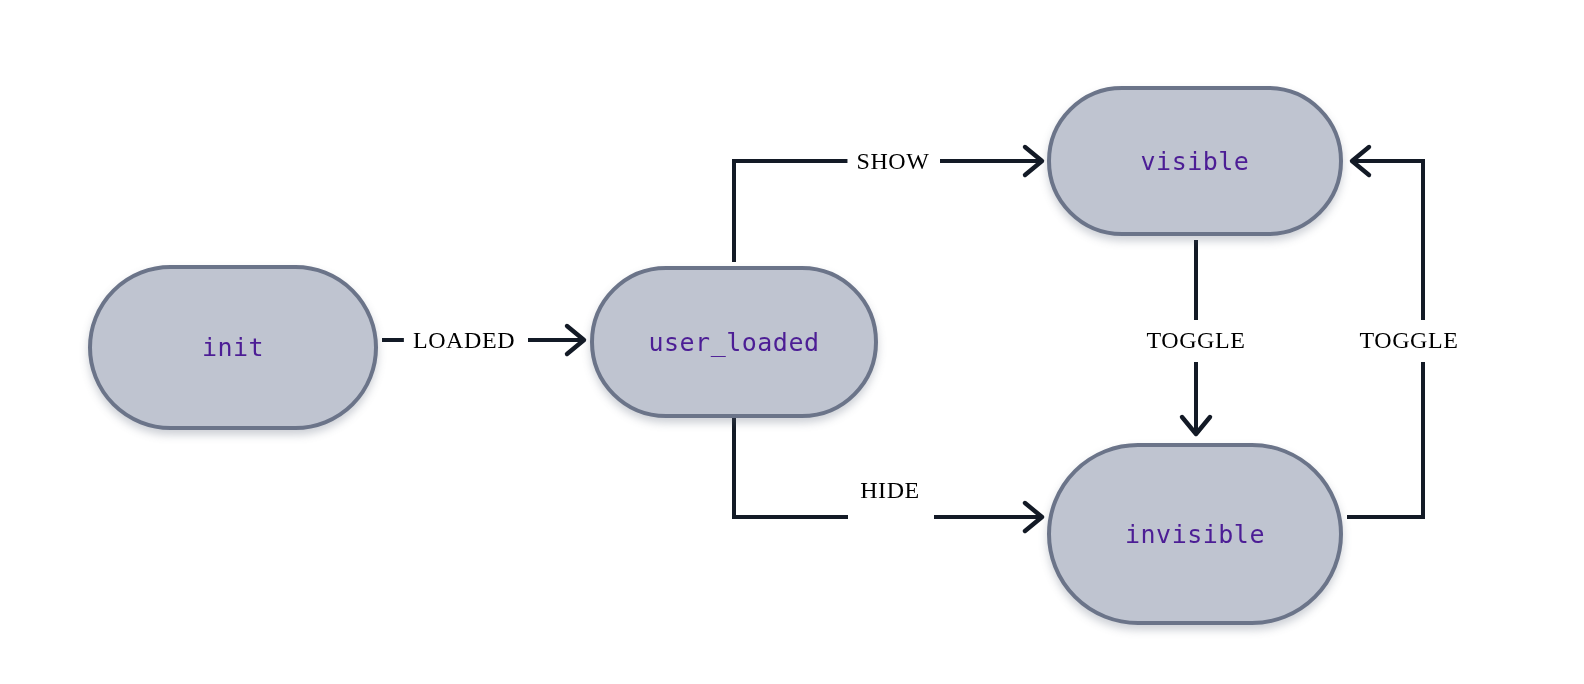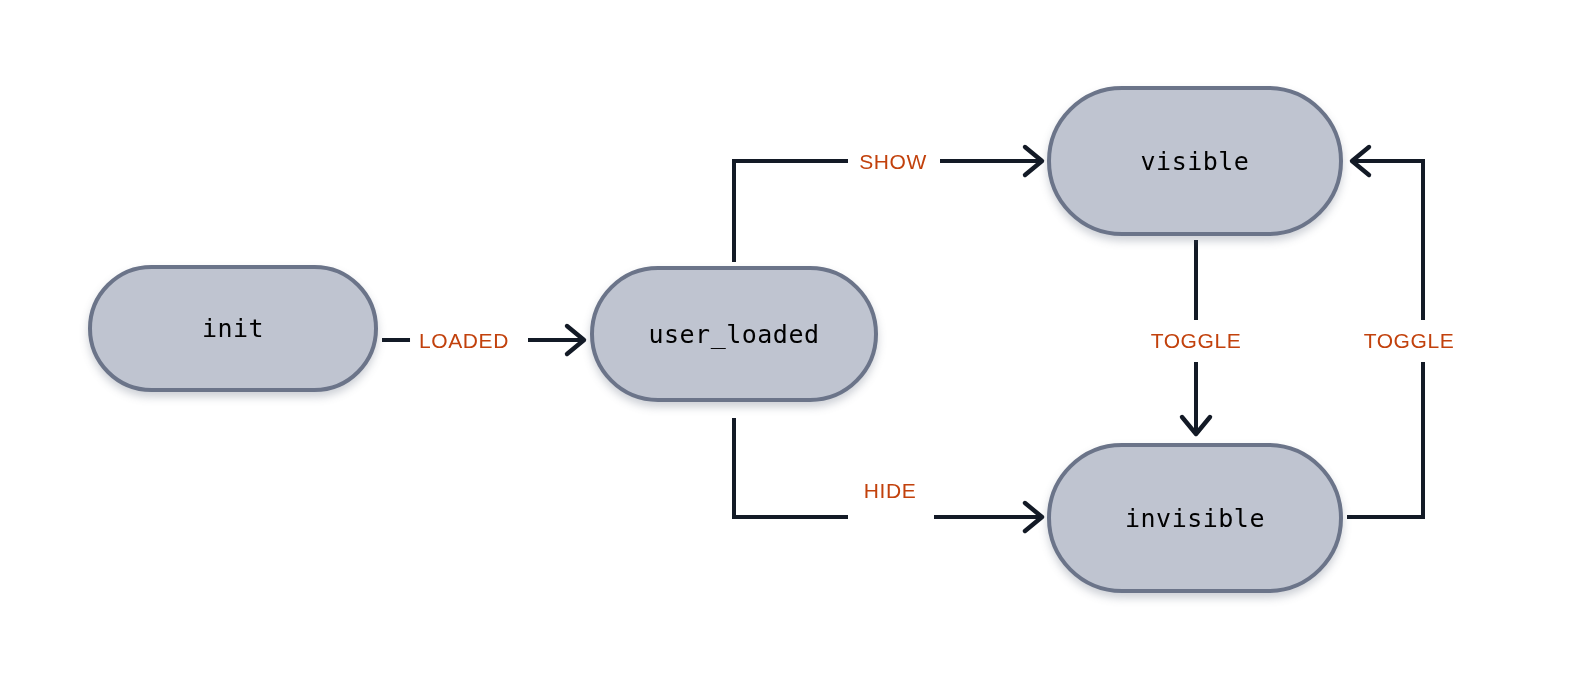--- a/index.html
+++ b/index.html
@@ -38,43 +38,43 @@
     fill: none;
     stroke: #131a26;
     stroke-width: 4.4;
     stroke-linecap: round;
     stroke-linejoin: round;
   }
   .edge-label {
     position: absolute;
     transform: translate(-50%, -50%);
     white-space: nowrap;
-    font-family: Liberation Sans, sans-serif;
-    font-size: 21px;
+    font-family: Liberation Serif, serif;
+    font-size: 24px;
     letter-spacing: 0.6px;
-    color: #c2410c;
+    color: #000000;
     background: #ffffff;
     padding: 0 9px;
     line-height: 1;
   }
   .node {
     position: absolute;
     box-sizing: border-box;
     display: flex;
     align-items: center;
     justify-content: center;
     background: #bfc4d0;
     border: 4px solid #6b7489;
     border-radius: 999px;
     box-shadow: 0 5px 9px rgba(90, 98, 120, 0.30);
   }
   .node-label {
     font-family: "DejaVu Sans Mono", "Liberation Mono", monospace;
     font-size: 25px;
-    color: #000000;
+    color: #4c1d95;
     letter-spacing: 0.5px;
     line-height: 1;
     user-select: none;
   }
 </style>
 </head>
 <body>
 
 <div id="diagram-root">
 
@@ -104,33 +104,33 @@
       <path class="arrow-head" d="M 1182 417 L 1196 434 L 1210 417"></path>
     </g>
 
     <g>
       <path class="edge-path" d="M 1347 517 L 1423 517 L 1423 362"></path>
       <path class="edge-path" d="M 1423 320 L 1423 161 L 1355 161"></path>
       <path class="arrow-head" d="M 1369 147 L 1352 161 L 1369 175"></path>
     </g>
   </svg>
 
-  <div class="node" style="left:88px; top:265px; width:290px; height:127px;">
+  <div class="node" style="left:88px; top:265px; width:290px; height:165px;">
     <span class="node-label">init</span>
   </div>
 
-  <div class="node" style="left:590px; top:266px; width:288px; height:136px;">
+  <div class="node" style="left:590px; top:266px; width:288px; height:152px;">
     <span class="node-label">user_loaded</span>
   </div>
 
   <div class="node" style="left:1047px; top:86px; width:296px; height:150px;">
     <span class="node-label">visible</span>
   </div>
 
-  <div class="node" style="left:1047px; top:443px; width:296px; height:150px;">
+  <div class="node" style="left:1047px; top:443px; width:296px; height:182px;">
     <span class="node-label">invisible</span>
   </div>
 
   <div class="edge-label" style="left:464px; top:340px;">LOADED</div>
 
   <div class="edge-label" style="left:893px; top:161px;">SHOW</div>
 
   <div class="edge-label" style="left:890px; top:490px;">HIDE</div>
 
   <div class="edge-label" style="left:1196px; top:340px;">TOGGLE</div>

